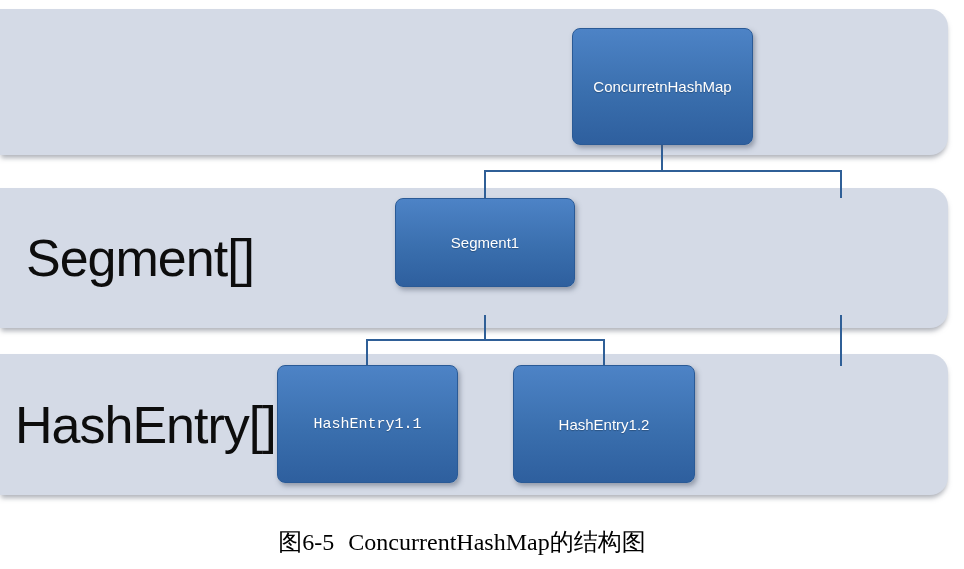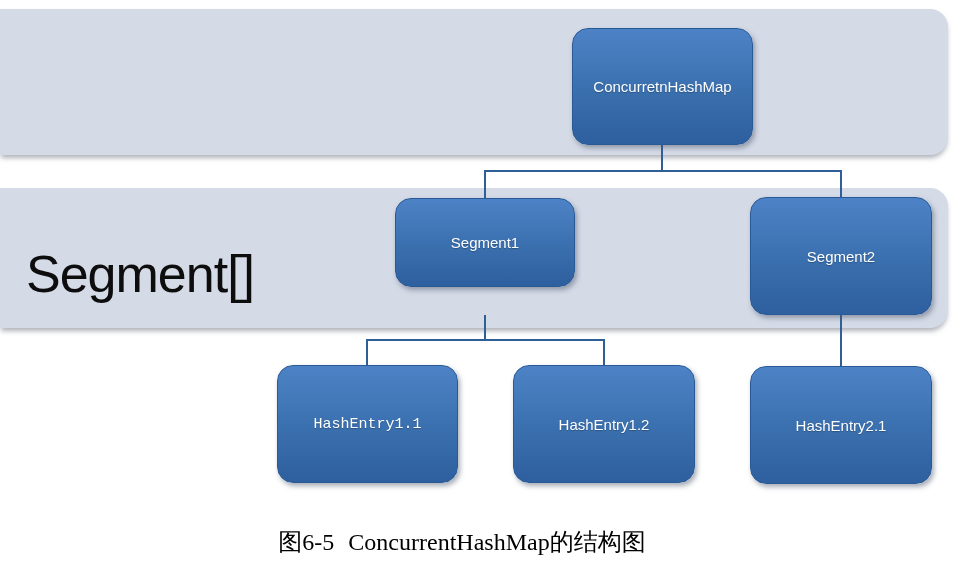--- a/index.html
+++ b/index.html
@@ -24,21 +24,21 @@
     background: var(--band-bg, #d4dae6);
     border-radius: 0 18px 18px 0;
     box-shadow: 0 4px 5px -1px rgba(110,115,128,0.55);
   }
   .band-top       { top: 9px;   height: 146px; }
   .band-segment   { top: 188px; height: 140px; }
   .band-hashentry { top: 354px; height: 141px; }
 
   .band-label {
     position: absolute;
-    top: 16px;
+    top: 0;
     height: 100%;
     display: flex;
     align-items: center;
     color: var(--band-label-text, #0d0d0d);
     font-size: 52px;
     letter-spacing: -1px;
     white-space: nowrap;
   }
   .band-segment   .band-label { left: 26px; }
   .band-hashentry .band-label { left: 15px; }
@@ -57,21 +57,21 @@
   .ln-bus1-right     { left: 840px; top: 171px; height: 27px; }
   .ln-seg1-stub      { left: 484px; top: 315px; height: 26px; }
   .ln-bus2           { left: 366px; top: 339px; width: 239px; }
   .ln-bus2-left      { left: 366px; top: 340px; height: 26px; }
   .ln-bus2-right     { left: 603px; top: 340px; height: 26px; }
   .ln-seg2-drop      { left: 840px; top: 315px; height: 51px; }
 
   
   .node {
     position: absolute;
-    border-radius: 16px;
+    border-radius: 8px;
     border: 1px solid var(--node-border, #2a5a96);
     background: linear-gradient(to bottom,
         var(--node-top, #4d83c6) 0%,
         #3a6fae 55%,
         var(--node-bottom, #2e5f9e) 100%);
     box-shadow: 2px 3px 5px rgba(80,90,110,0.5);
     display: flex;
     align-items: center;
     justify-content: center;
     color: var(--node-text, #ffffff);
@@ -104,35 +104,36 @@
 <body>
 
 <div class="stage">
 
   <div class="band band-top"></div>
 
   <div class="band band-segment">
     <span class="band-label">Segment[]</span>
   </div>
 
+  <div class="band band-hashentry">
+    <span class="band-label">HashEntry[]</span>
+  </div>
 
   <div class="line v ln-root-stub"></div>
   <div class="line h ln-bus1"></div>
   <div class="line v ln-bus1-left"></div>
   <div class="line v ln-bus1-right"></div>
   <div class="line v ln-seg1-stub"></div>
   <div class="line h ln-bus2"></div>
   <div class="line v ln-bus2-left"></div>
   <div class="line v ln-bus2-right"></div>
   <div class="line v ln-seg2-drop"></div>
 
   <div class="node node-root">ConcurretnHashMap</div>
   <div class="node node-segment1">Segment1</div>
-  <div class="node node-segment2">Segment2</div>
   <div class="node node-hashentry11">HashEntry1.1</div>
   <div class="node node-hashentry12">HashEntry1.2</div>
-  <div class="node node-hashentry21">HashEntry2.1</div>
 
   <div class="caption">
     <span class="fig-number">图6-5</span><span class="fig-title">ConcurrentHashMap的结构图</span>
   </div>
 
 </div>
 
 </body></html>

